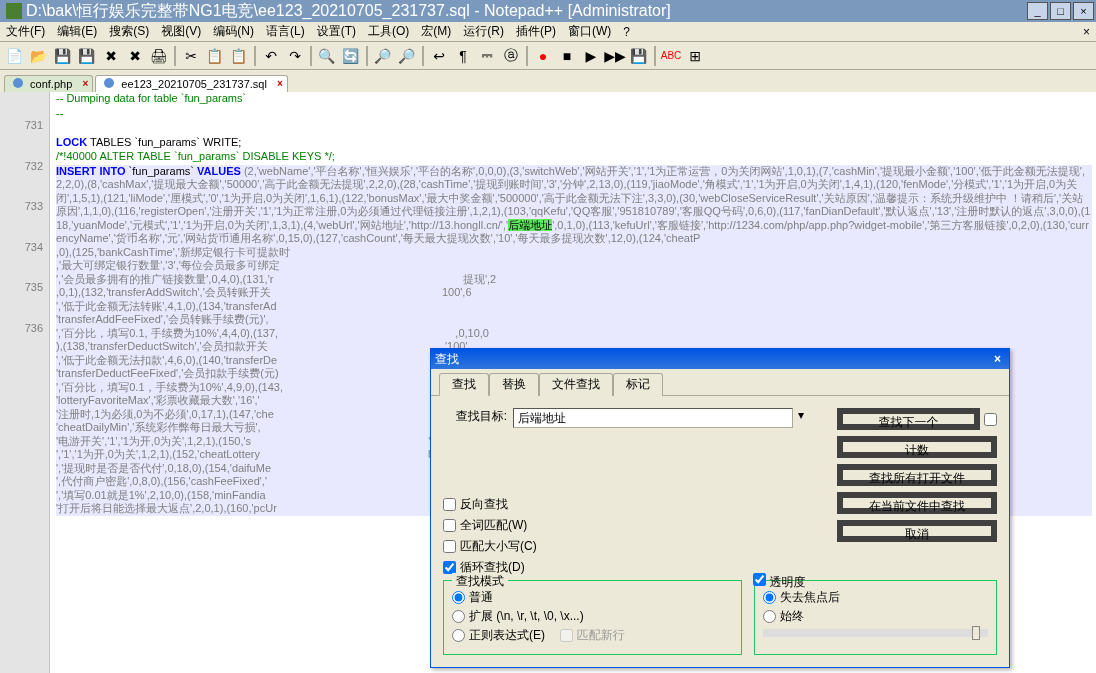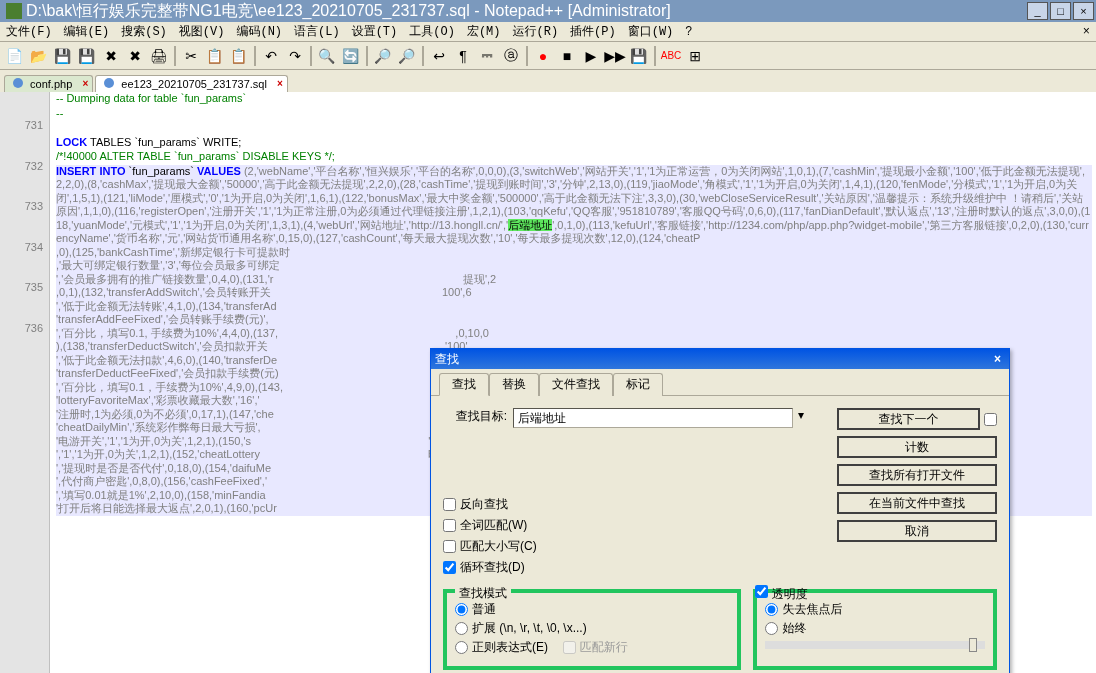--- a/index.html
+++ b/index.html
@@ -8,21 +8,21 @@
     
     .title-bar { background: linear-gradient(to bottom, #0054e3, #0054e3); height: 22px; display: flex; align-items: center; justify-content: space-between; padding: 0 2px; }
     .title-bar.inactive { background: #7b99bd; }
     .title-text { color: #fff; font-size: 16px; padding-left: 4px; display: flex; align-items: center; gap: 4px; }
     .title-icon { width: 16px; height: 16px; background: #4a7e30; display: inline-block; }
     .window-controls { display: flex; gap: 2px; }
     .window-btn { width: 21px; height: 18px; background: #c8d5e8; border: 1px solid #555; font-size: 11px; text-align: center; line-height: 16px; cursor: default; }
 
     
     .menu-bar { background: #ece9d8; height: 20px; display: flex; align-items: center; font-size: 12px; border-bottom: 1px solid #aca899; }
-    .menu-item { padding: 15px 6px; cursor: default; font-family: Liberation Mono, monospace; }
+    .menu-item { padding: 15px 6px; cursor: default; }
 
     
     .toolbar { background: #ece9d8; height: 28px; display: flex; align-items: center; gap: 2px; padding: 0 4px; border-bottom: 1px solid #aca899; }
     .toolbar-btn { width: 22px; height: 22px; border: 1px solid #ece9d8; display: flex; align-items: center; justify-content: center; font-size: 14px; }
     .toolbar-sep { width: 2px; height: 20px; background: #aca899; margin: 0 2px; }
 
     
     .tabs-bar { background: #ece9d8; height: 22px; display: flex; align-items: flex-end; padding-left: 4px; }
     .tab { background: #ece9d8; border: 1px solid #aca899; border-bottom: none; padding: 2px 20px 2px 8px; font-size: 11px; margin-right: 2px; position: relative; border-radius: 3px 3px 0 0; }
     .tab.active { background: #fff; }
@@ -49,24 +49,24 @@
     .find-tabs { display: flex; padding: 4px 8px 0 8px; }
     .find-tab { padding: 2px 12px; border: 1px solid #aca899; background: #ece9d8; border-radius: 3px 3px 0 0; margin-right: 0px; font-size: 12px; border-bottom: none; }
     .find-tab.active { background: #ece9d8; border-bottom: 1px solid #ece9d8; position: relative; z-index: 1;}
     .find-body { padding: 12px; border-top: 1px solid #aca899; margin-top: -1px; }
     .find-row { display: flex; align-items: flex-start; margin-bottom: 8px; }
     .find-label { width: 70px; text-align: right; padding-right: 6px; }
     .find-input { flex: 1; height: 20px; border: 1px inset #aca899; background: #fff; padding: 0 4px; font-size: 12px; }
     .find-opts { display: flex; }
     .find-col-left { flex: 1; }
     .find-col-right { width: 160px; display: flex; flex-direction: column; gap: 6px; }
-    .find-btn { height: 22px; border: 2px solid #404040; background: #ece9d8; font-size: 12px; }
+    .find-btn { height: 22px; border: 6px solid #404040; background: #ece9d8; font-size: 12px; }
     .checkbox-row { display: flex; align-items: center; gap: 4px; margin-bottom: 4px; font-size: 12px; }
     .checkbox-row input { width: 13px; height: 13px; }
-    .groupbox { border: 4px solid #22c55e; padding: 8px; margin-top: 9px; position: relative; }
+    .groupbox { border: 1px solid #22c55e; padding: 8px; margin-top: 0; position: relative; }
     .groupbox-title { position: absolute; top: -8px; left: 8px; background: #ece9d8; padding: 0 4px; font-size: 12px; }
     .radio-row { display: flex; align-items: center; gap: 4px; margin-bottom: 2px; font-size: 12px; }
     .bottom-groups { display: flex; gap: 12px; }
     .bottom-groups .groupbox { flex: 1; }
   </style>
 </head>
 <body>
 
 <div class="title-bar inactive">
   <div class="title-text">

